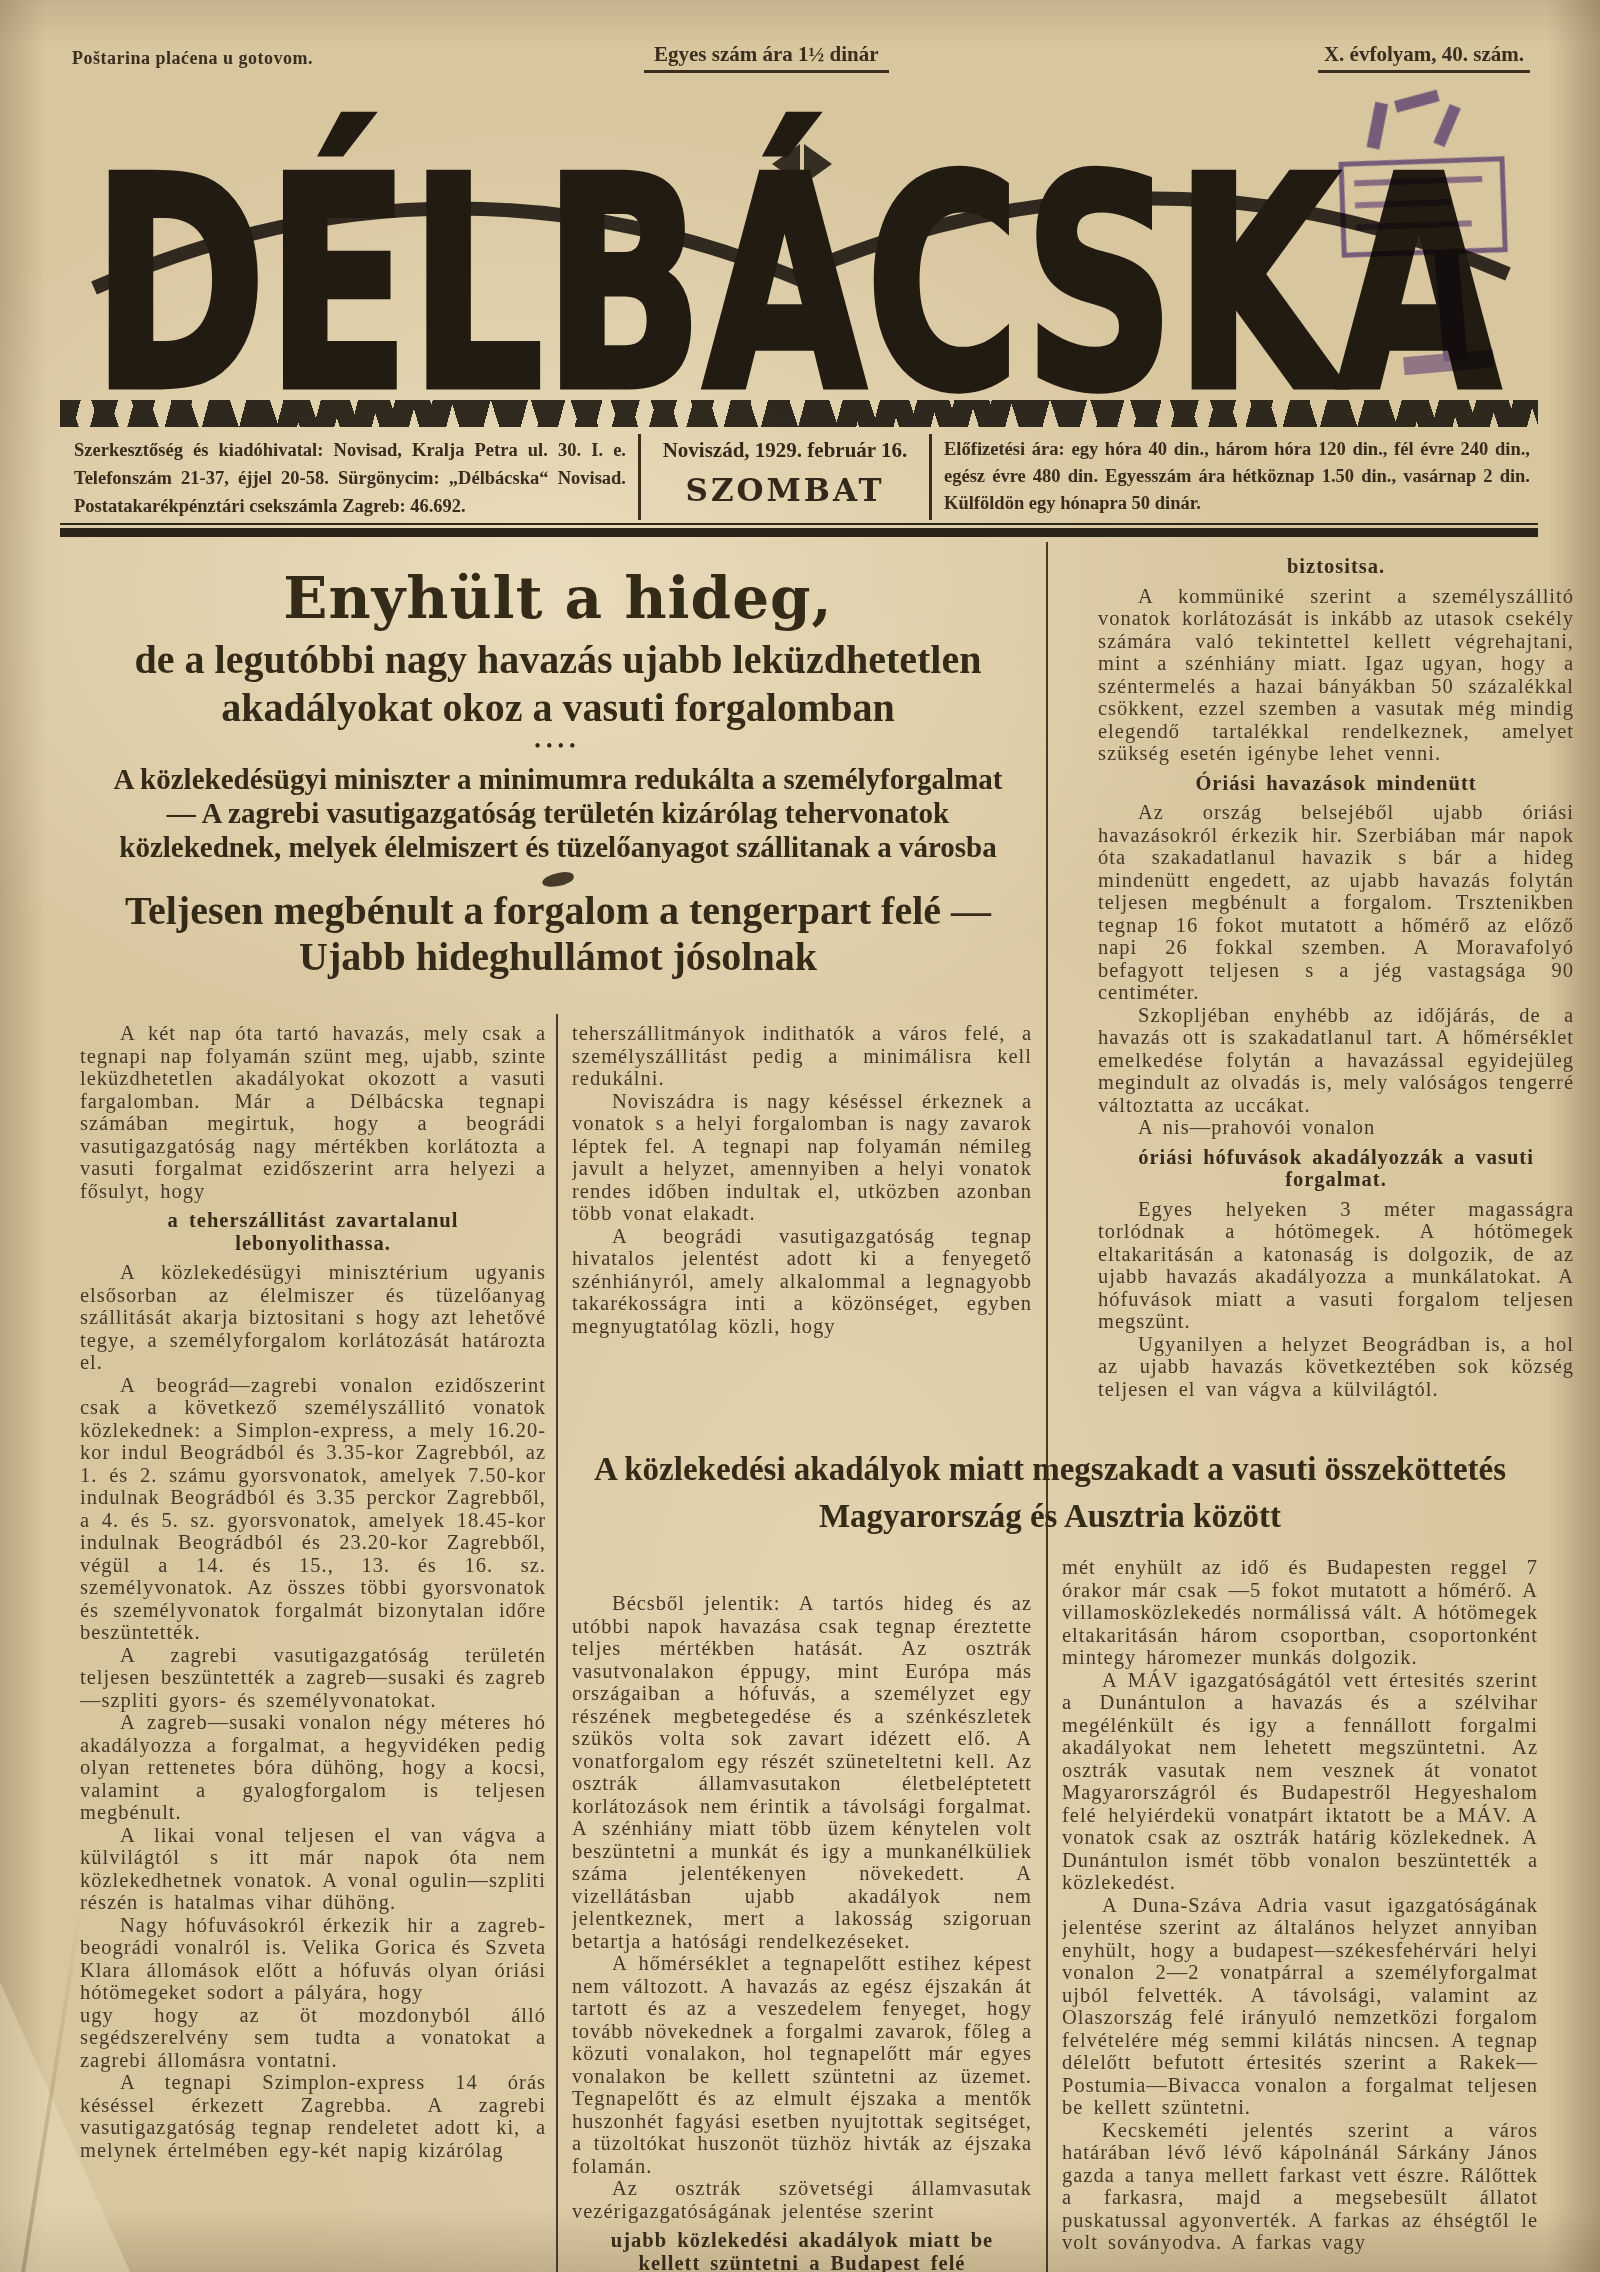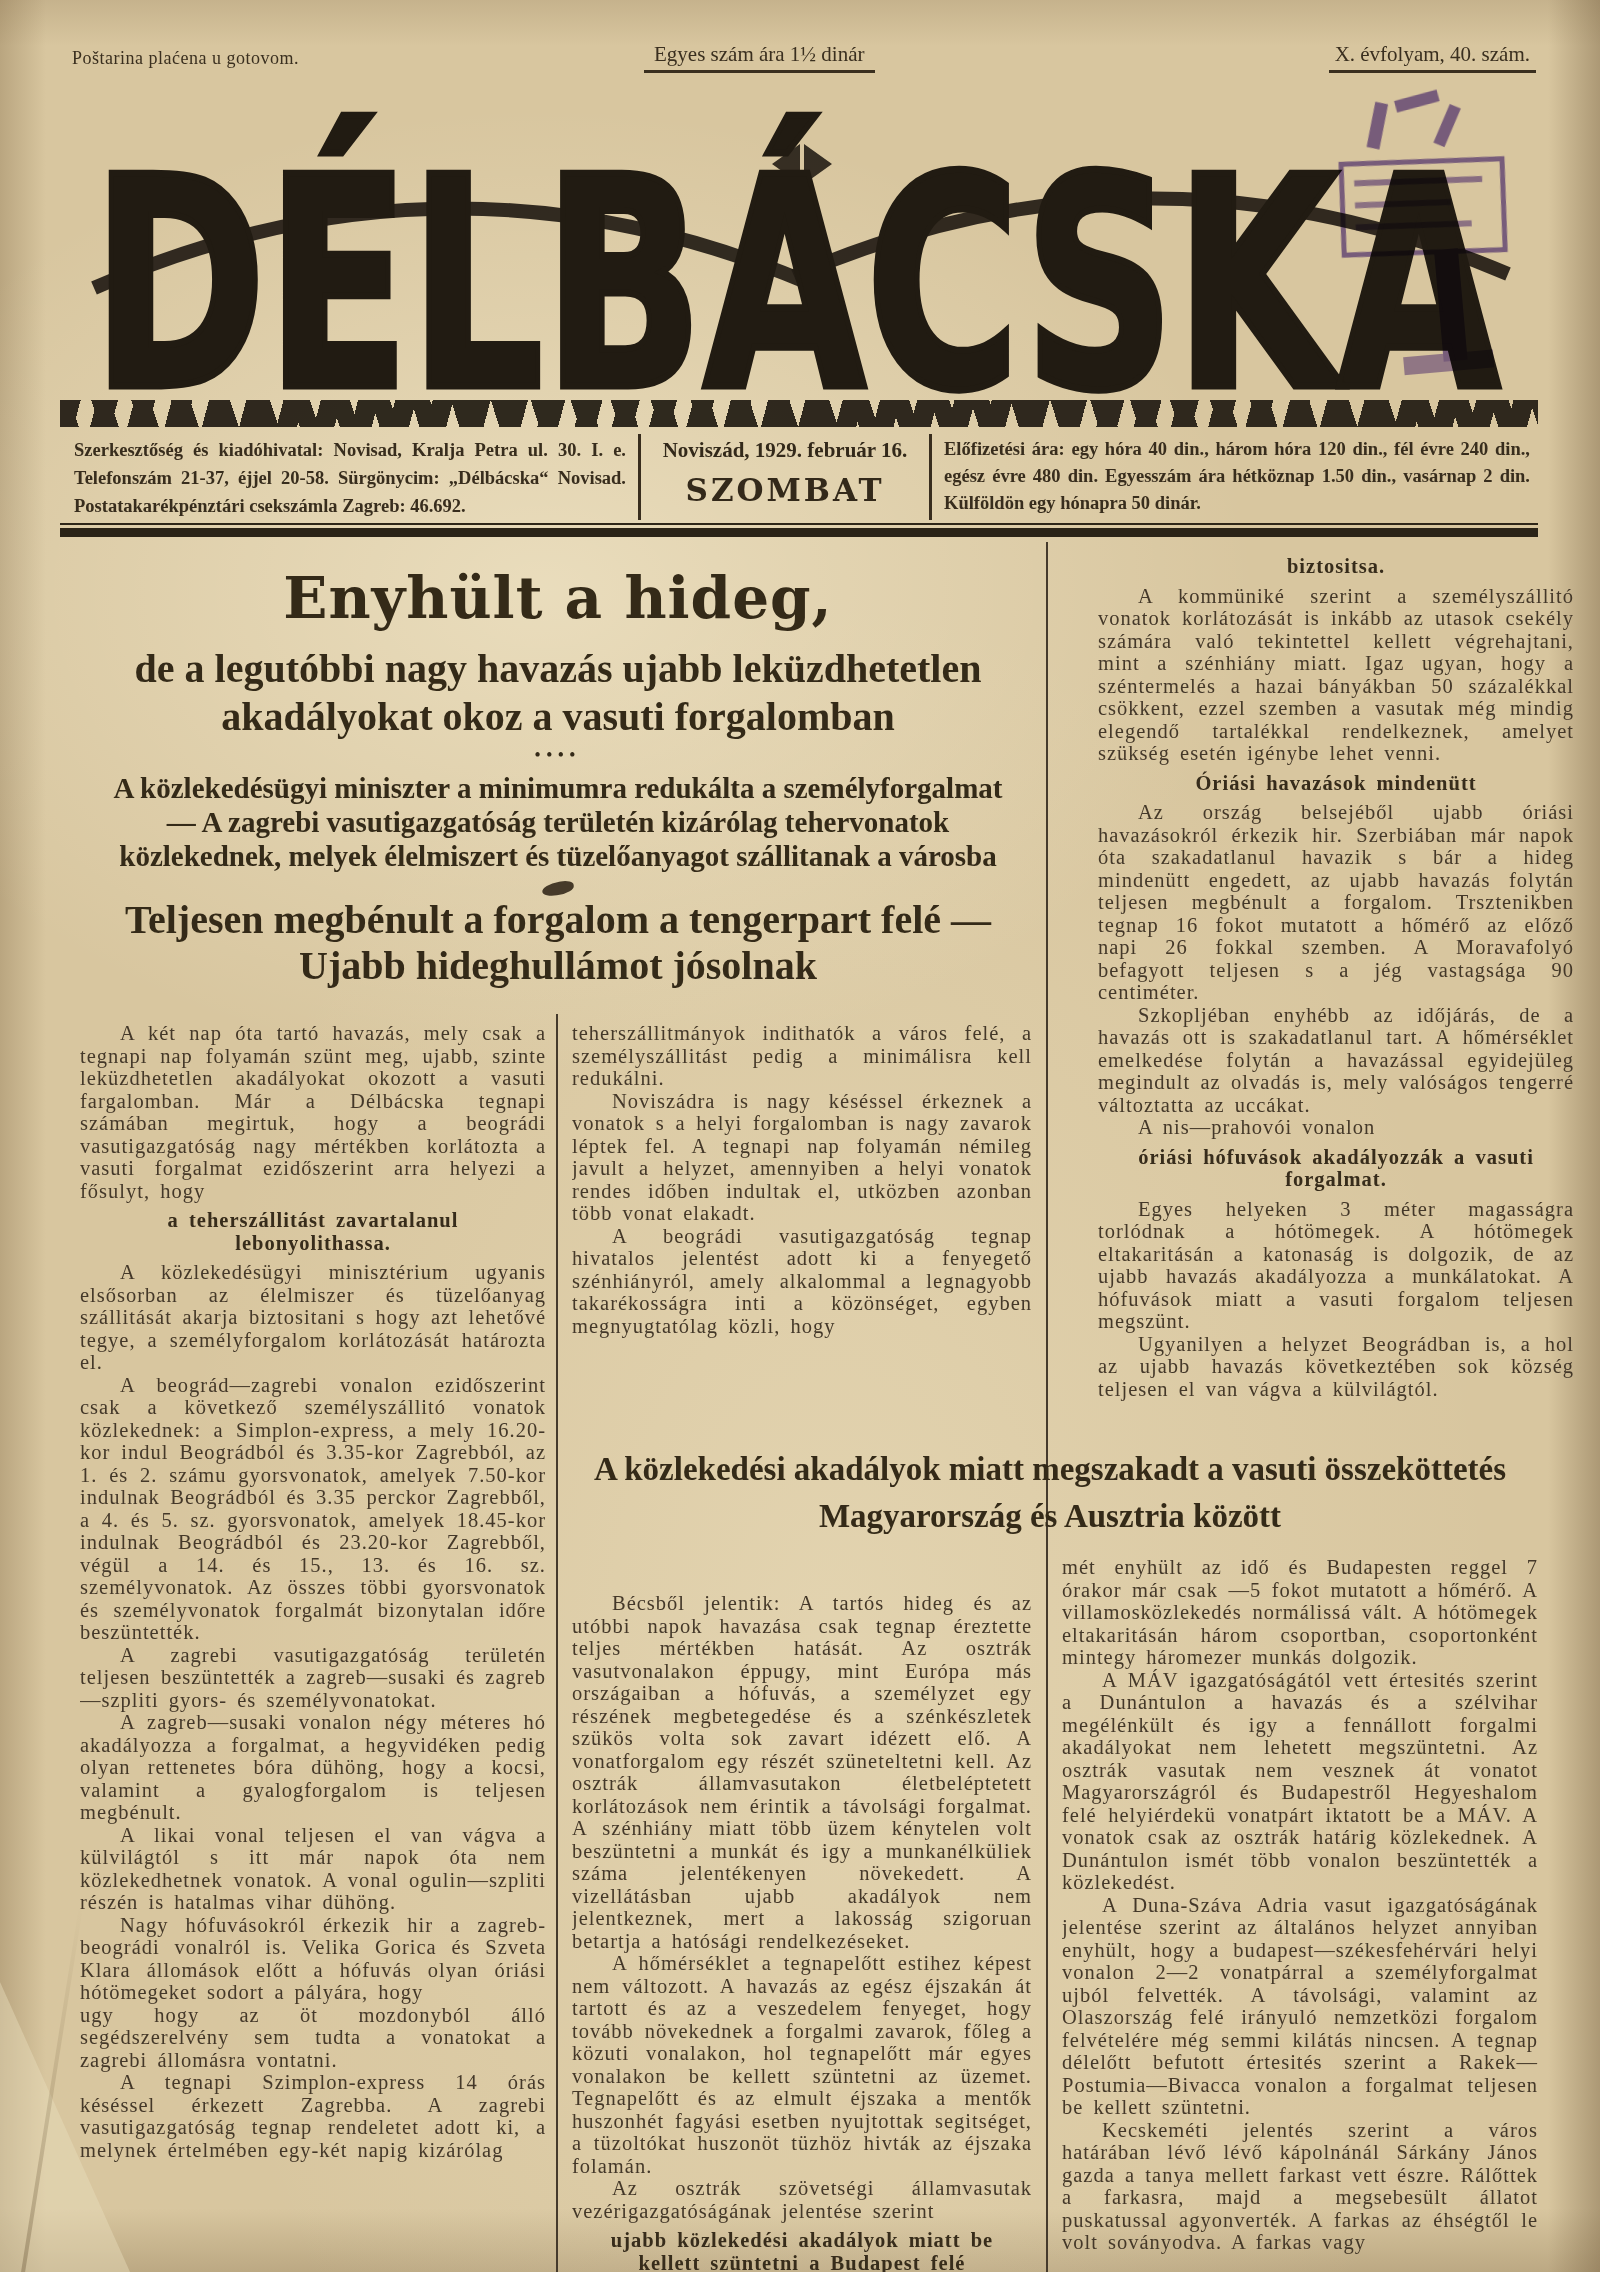--- a/index.html
+++ b/index.html
@@ -12,22 +12,22 @@
       linear-gradient(to right, rgba(115,90,55,.30), rgba(115,90,55,0) 46px),
       linear-gradient(to left, rgba(100,78,48,.38), rgba(100,78,48,0) 52px),
       linear-gradient(to top, rgba(115,92,58,.28), rgba(115,92,58,0) 64px),
       linear-gradient(to bottom, rgba(125,100,66,.20), rgba(125,100,66,0) 46px);}
   .fold{position:absolute;left:0;bottom:0;width:0;height:0;
     border-bottom:290px solid rgba(233,221,189,.45);border-right:130px solid transparent;}
   .crease{position:absolute;left:48px;bottom:-30px;width:4px;height:400px;
     background:linear-gradient(to bottom, rgba(90,70,40,0), rgba(90,70,40,.35));
     transform:rotate(9deg);}
   
-  .topstrip{position:absolute;left:62px;right:56px;top:40px;height:34px;
-    font-weight:normal;color:#3a2f1f;}
+  .topstrip{position:absolute;left:62px;right:62px;top:40px;height:34px;
+    font-weight:bold;color:#3a2f1f;}
   .ts-left{position:absolute;left:10px;top:8px;font-size:18px;letter-spacing:.5px;}
   .ts-center{position:absolute;left:582px;top:2px;font-size:21px;
     border-bottom:3px solid #3a2f1f;padding:0 10px 3px;}
   .ts-right{position:absolute;right:8px;top:2px;font-size:21px;
     border-bottom:3px solid #3a2f1f;padding:0 6px 3px;}
   
   .masthead{position:absolute;left:58px;top:76px;width:1484px;height:322px;}
   .mast-svg{position:absolute;inset:0;width:100%;height:100%;}
   .stamp{position:absolute;right:6px;top:22px;width:200px;height:306px;
     transform:rotate(-5deg);mix-blend-mode:multiply;opacity:.78;filter:blur(.7px);}
@@ -57,21 +57,21 @@
   .day{font-size:31px;font-weight:bold;letter-spacing:3px;margin-top:9px;
     font-family:"DejaVu Serif",serif;}
   .cell-sub{flex:1;font-size:18.5px;line-height:27px;font-weight:bold;
     text-align:justify;padding:2px 8px 0 12px;color:#382d1d;}
   .rule-thin{position:absolute;left:60px;top:523px;width:1478px;height:2px;background:#2e2618;}
   .rule-thick{position:absolute;left:60px;top:528px;width:1478px;height:9px;background:#2a2317;}
   
   .h1wrap{position:absolute;left:80px;top:564px;width:956px;text-align:center;color:#32271699;}
   .h1wrap > *{color:#342a18;}
   .h1{font-size:58px;font-weight:bold;letter-spacing:1px;font-family:"DejaVu Serif",serif;margin:0;}
-  .deck{font-size:40px;line-height:48px;font-weight:bold;margin-top:13px;}
+  .deck{font-size:40px;line-height:48px;font-weight:bold;margin-top:4px;}
   .orn{font-size:16px;letter-spacing:6px;margin-top:5px;font-weight:bold;}
   .subdeck{font-size:29px;line-height:34px;font-weight:bold;margin-top:7px;padding:0 16px;}
   .smudge{width:32px;height:13px;background:#2a2012;border-radius:60% 40% 55% 45%;
     margin:9px auto 2px;transform:rotate(-9deg);opacity:.85;}
   .h2{font-size:40px;line-height:46px;font-weight:bold;}
   
   .col{position:absolute;overflow:hidden;}
   #colL{left:80px;top:1022px;width:466px;height:1252px;}
   #colM{left:572px;top:1022px;width:460px;height:434px;}
   #colR{left:1062px;top:548px;width:476px;height:894px;margin-left:36px;}

